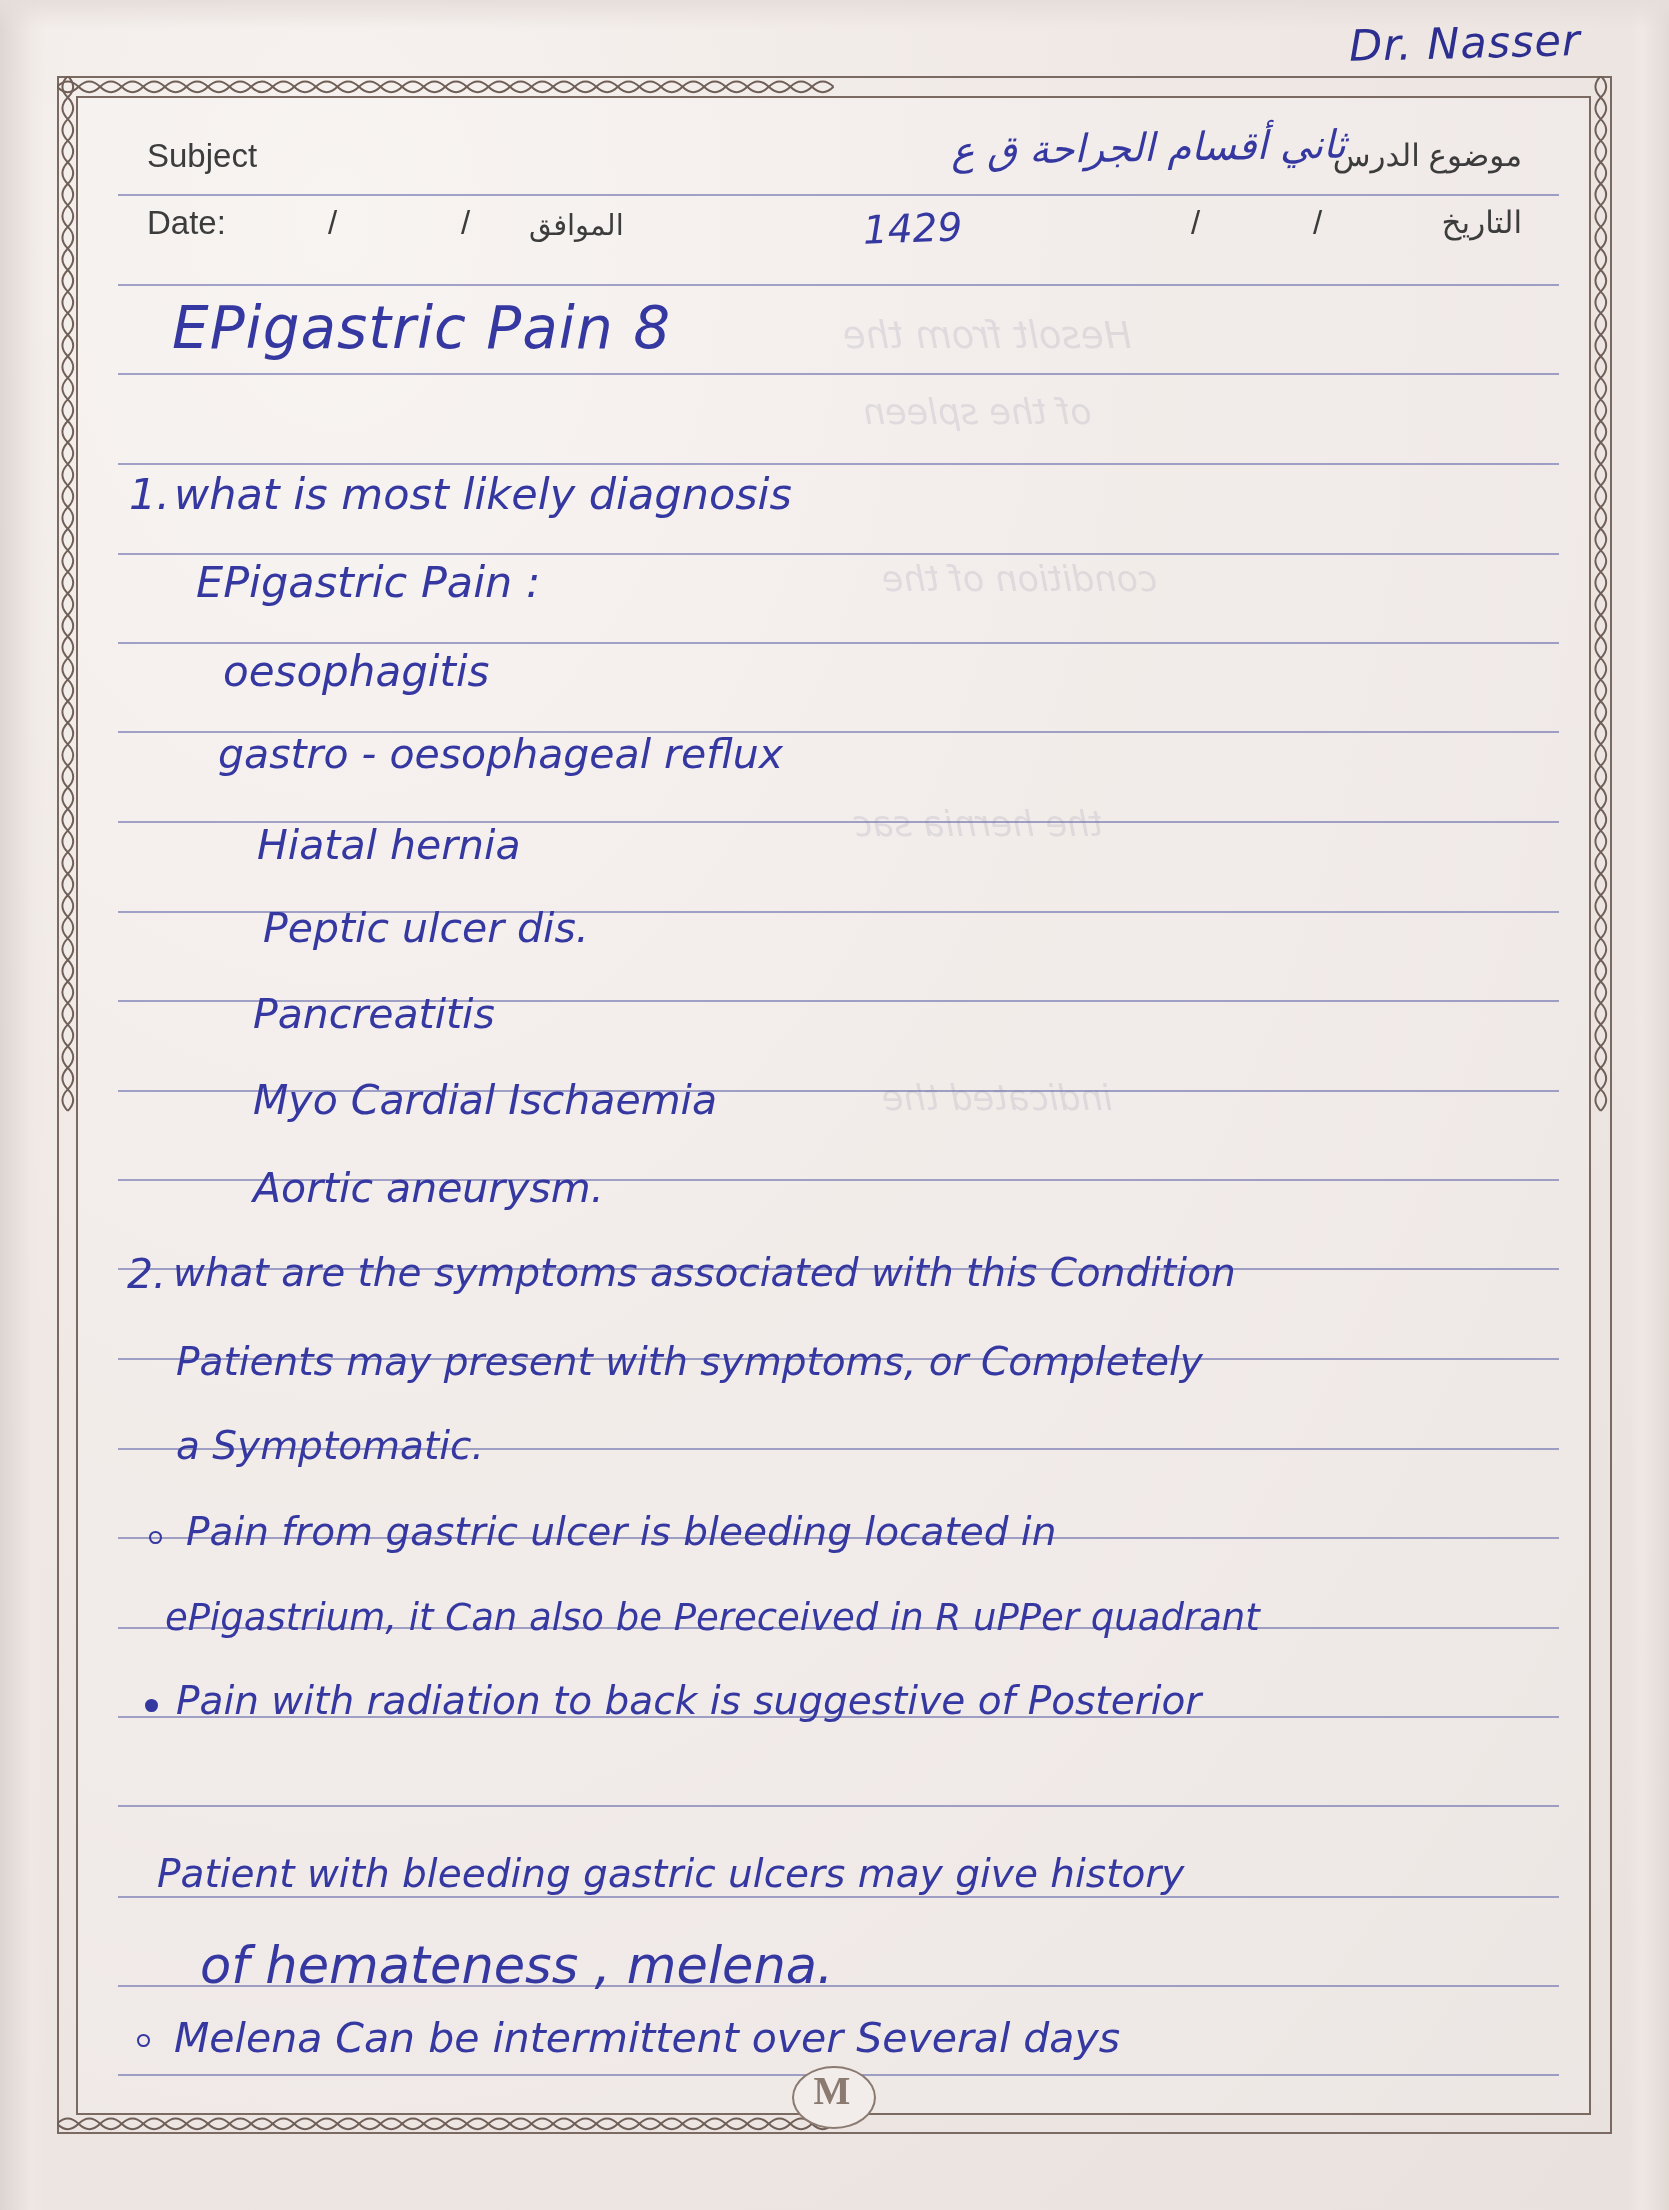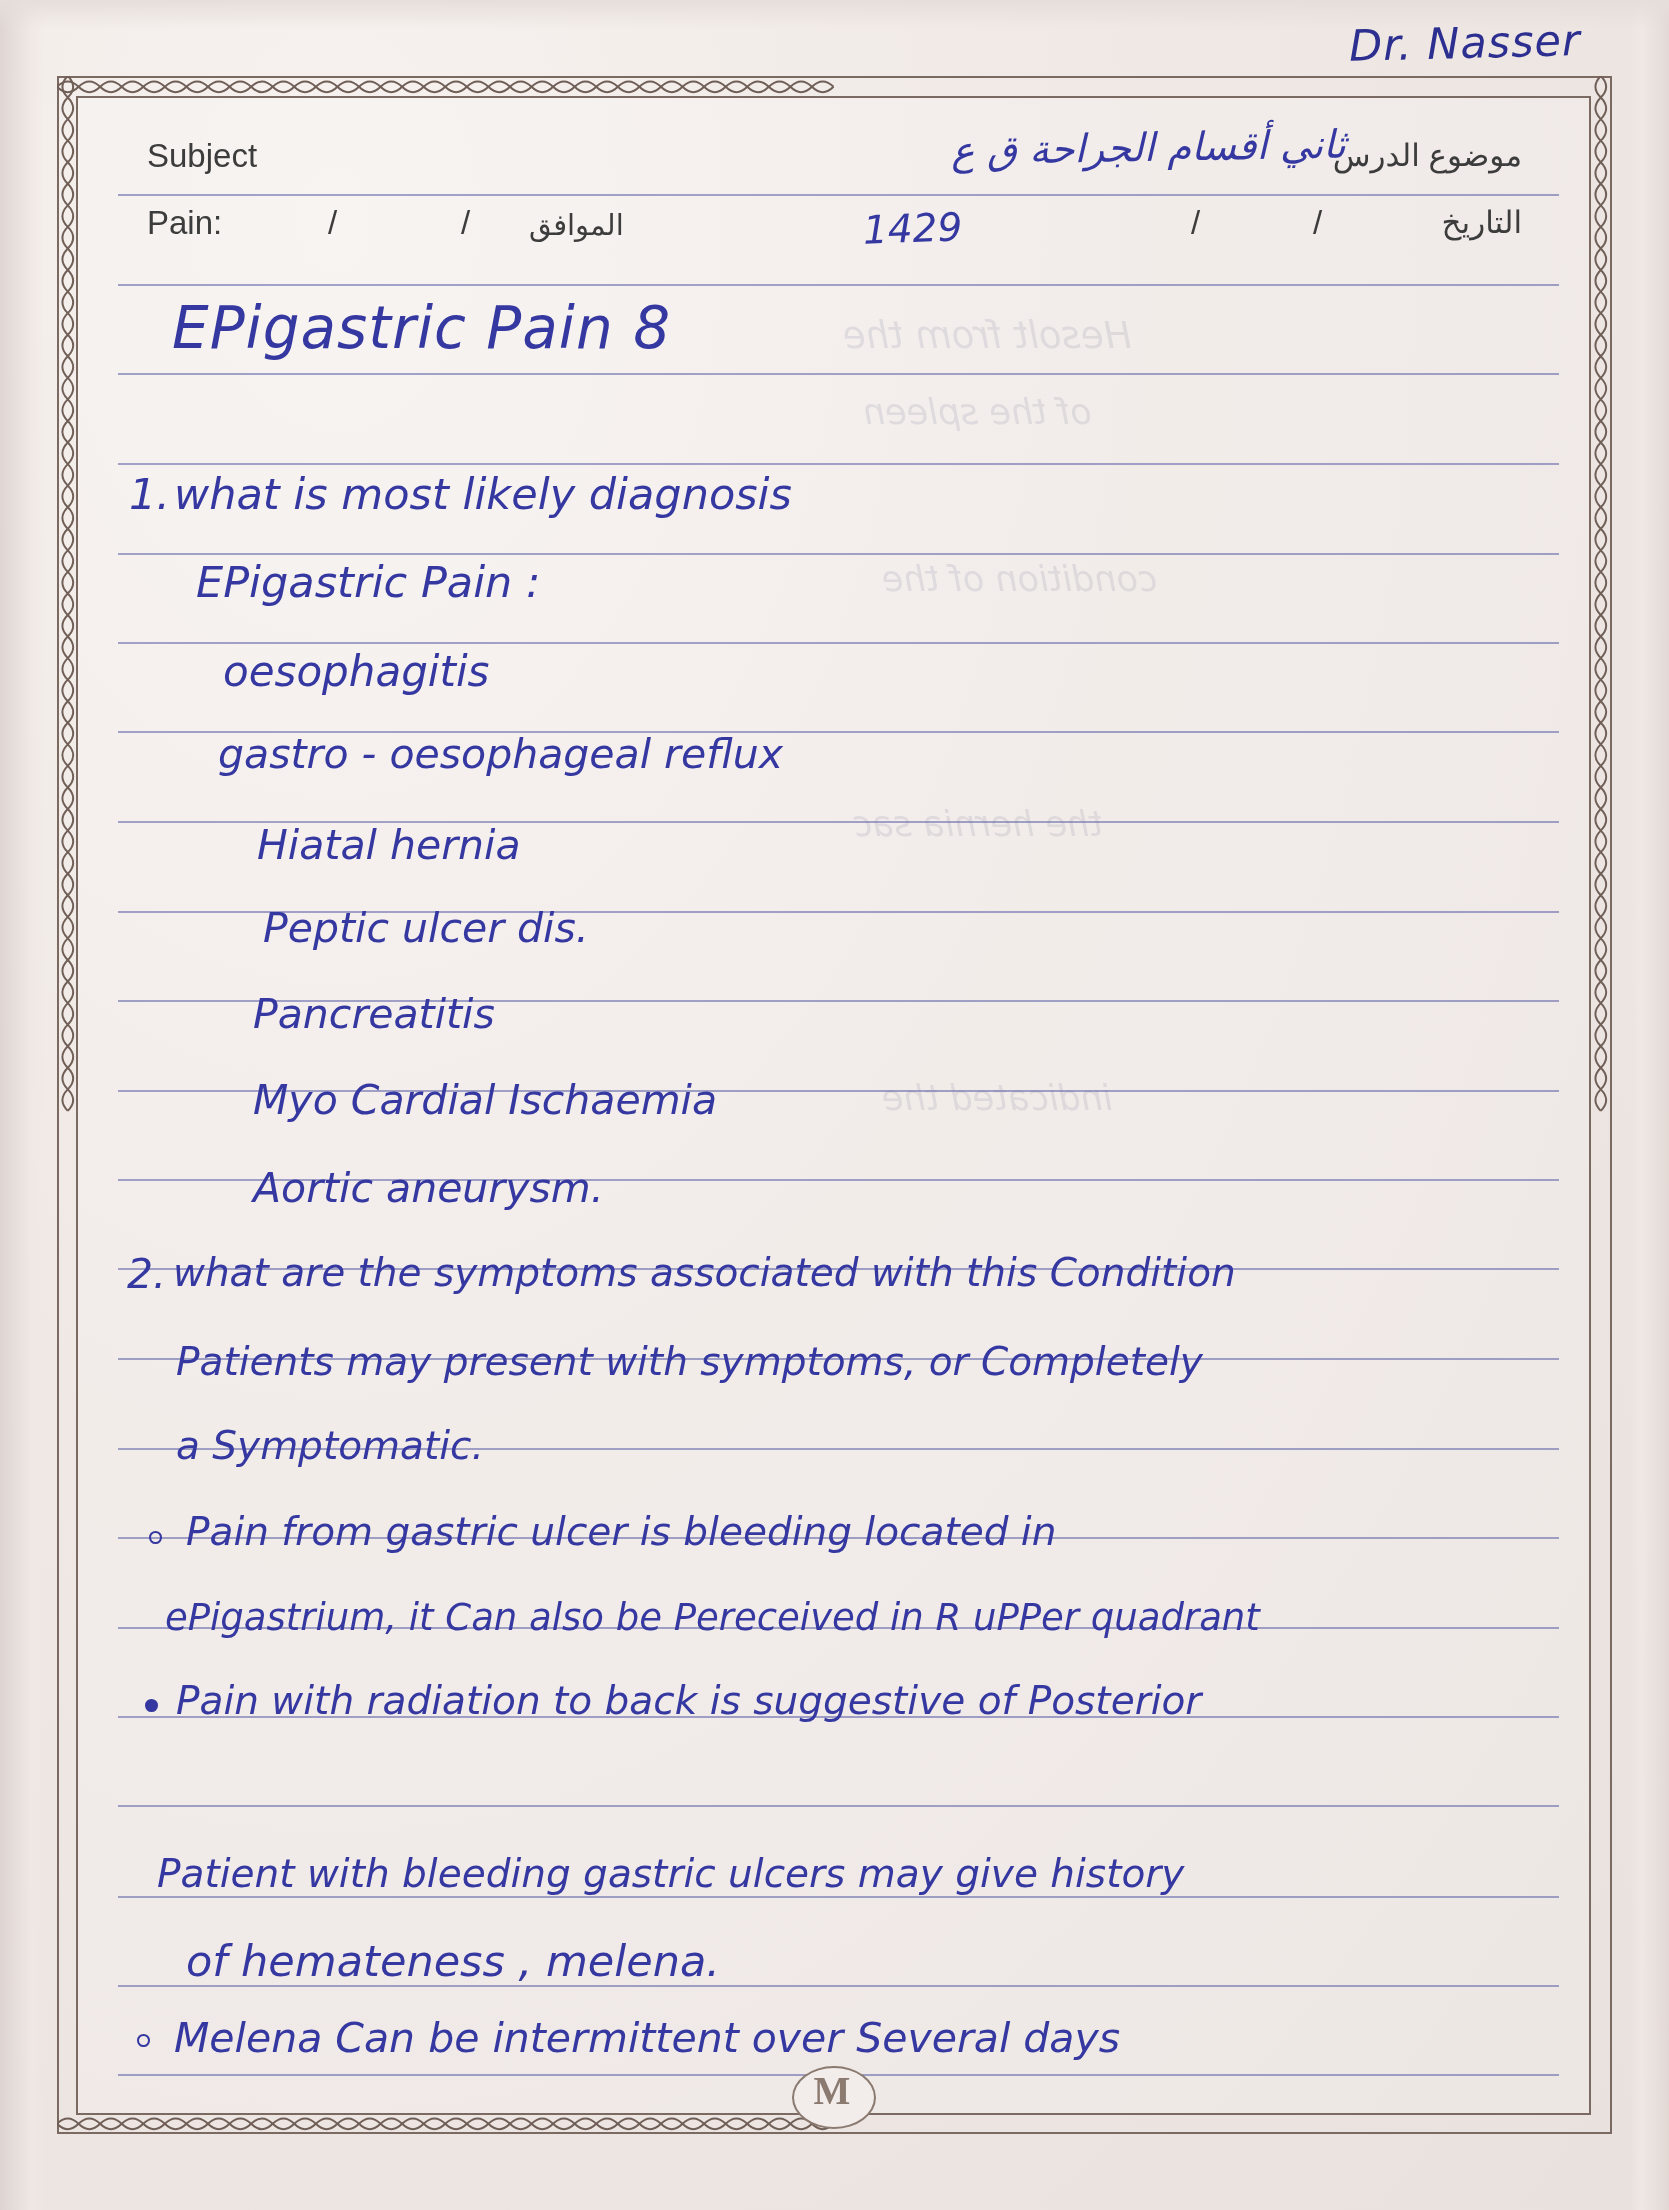--- a/index.html
+++ b/index.html
@@ -247,21 +247,21 @@
     <div class="rule" style="top:1441px"></div>
     <div class="rule" style="top:1531px"></div>
     <div class="rule" style="top:1620px"></div>
     <div class="rule" style="top:1709px"></div>
     <div class="rule" style="top:1800px"></div>
     <div class="rule" style="top:1889px"></div>
     <div class="rule" style="top:1978px"></div>
   </div>
 
   <div class="hdr hdr-subject">Subject</div>
-  <div class="hdr hdr-date">Pain:</div>
+  <div class="hdr hdr-date">Date:</div>
   <div class="hdr" style="left:328px; top:204px; font-size:33px;">/</div>
   <div class="hdr" style="left:461px; top:204px; font-size:33px;">/</div>
   <div class="hdr hdr-muwafiq">الموافق</div>
   <div class="hdr hdr-mawdoo">موضوع الدرس</div>
   <div class="hdr hdr-tarikh">التاريخ</div>
   <div class="hdr" style="left:1191px; top:204px; font-size:33px;">/</div>
   <div class="hdr" style="left:1313px; top:204px; font-size:33px;">/</div>
 
   <div class="hw-ar ital" style="right:323px; top:125px; font-size:39px; transform:rotate(-1deg);">ثاني أقسام الجراحة ق ع</div>
   <div class="hw ital" style="left:863px; top:206px; font-size:39px; transform:rotate(-2deg);">1429</div>
@@ -293,21 +293,21 @@
   <div class="hw ital" style="left:176px; top:1339px; font-size:39px;">Patients may present with symptoms, or Completely</div>
   <div class="hw ital" style="left:176px; top:1423px; font-size:39px;">a Symptomatic.</div>
 
   <div class="bullet" style="left:149px; top:1531px;"></div>
   <div class="hw ital" style="left:186px; top:1509px; font-size:39px;">Pain from gastric ulcer is bleeding located in</div>
   <div class="hw ital" style="left:165px; top:1596px; font-size:37px;">ePigastrium, it Can also be Pereceived in R uPPer quadrant</div>
 
   <div class="bullet filled" style="left:145px; top:1699px;"></div>
   <div class="hw ital" style="left:176px; top:1678px; font-size:39px;">Pain with radiation to back is suggestive of Posterior</div>
   <div class="hw ital" style="left:157px; top:1851px; font-size:39px;">Patient with bleeding gastric ulcers may give history</div>
-  <div class="hw ital" style="left:186px; top:1936px; font-size:43px;">of hemateness , melena.</div>
+  <div class="hw ital" style="left:200px; top:1936px; font-size:51px;">of hemateness , melena.</div>
 
   <div class="bullet" style="left:137px; top:2034px;"></div>
   <div class="hw ital" style="left:174px; top:2014px; font-size:41px;">Melena Can be intermittent over Several days</div>
 
   <div class="logo">
     <div class="logo-ring"></div>
     <div class="logo-letter">M</div>
   </div>
 
 </div>

